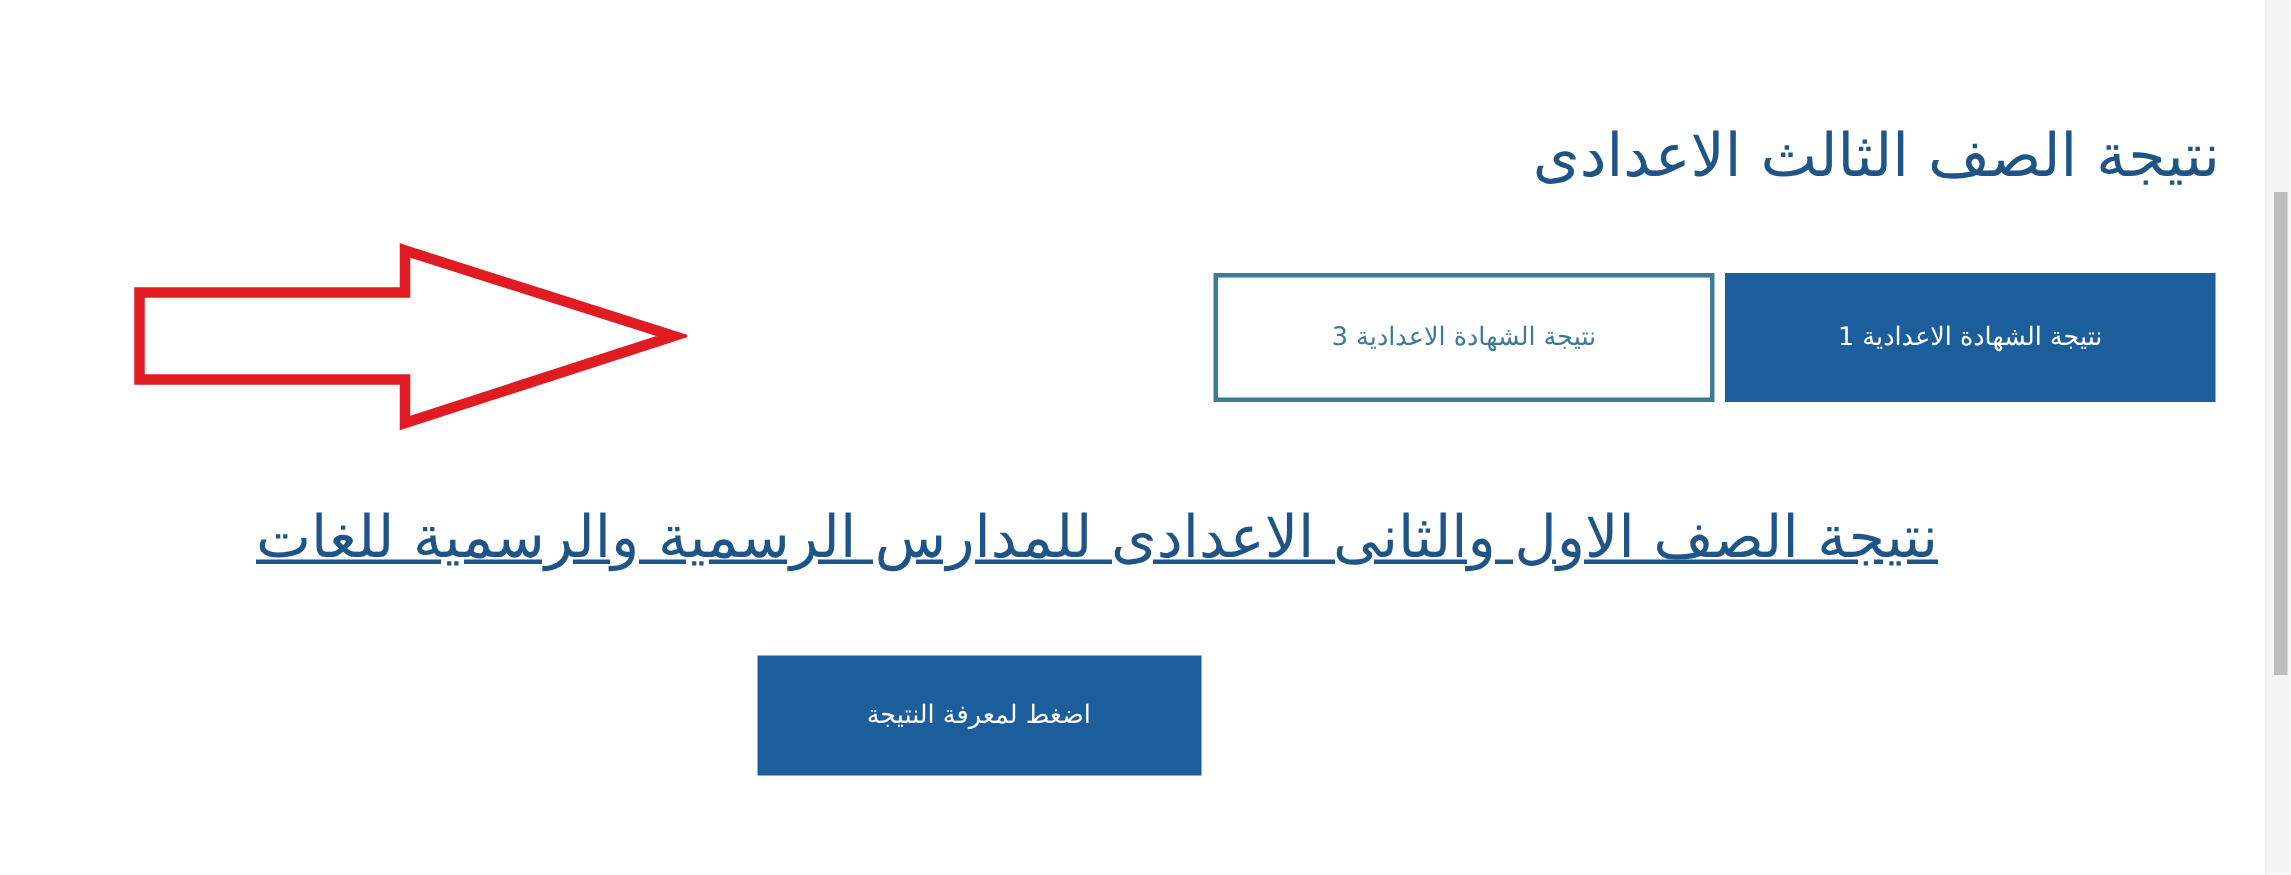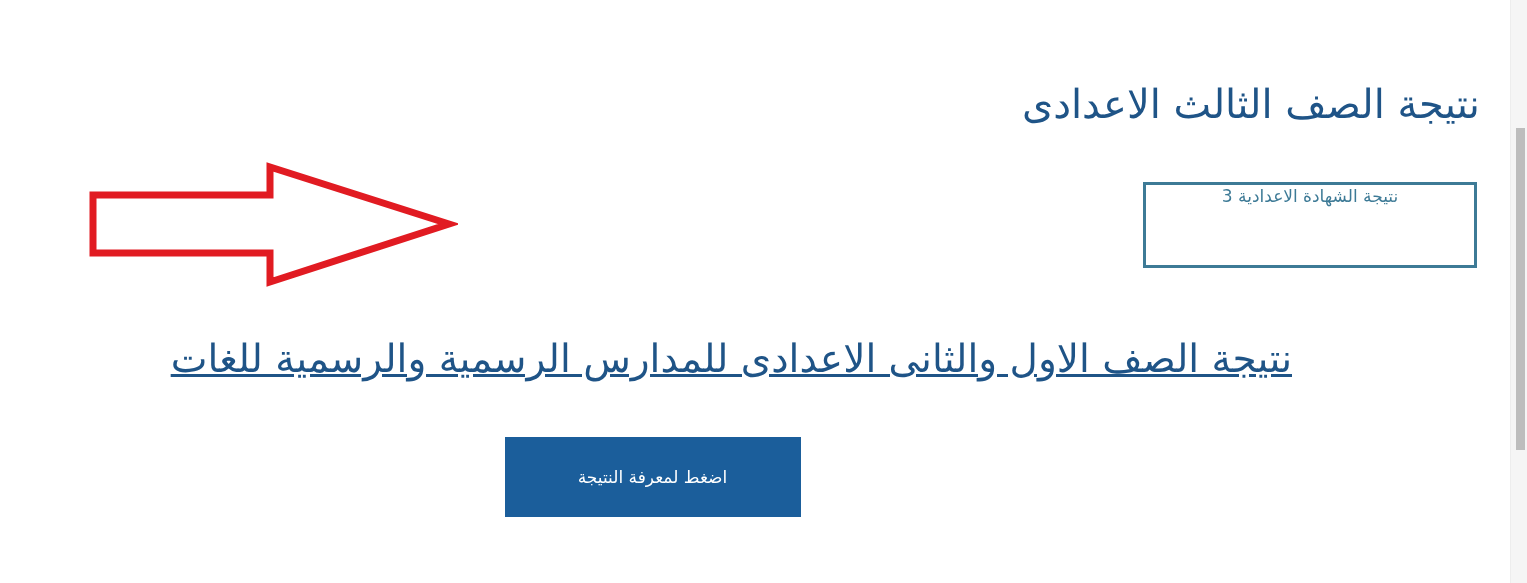--- a/index.html
+++ b/index.html
@@ -67,20 +67,21 @@
     flex-direction: row;
     gap: 7px;
     direction: rtl;
   }
 
   .tab {
     width: 327px;
     height: 86px;
     box-sizing: border-box;
     display: flex;
+    align-items: center;
     justify-content: center;
     font-size: 17px;
     font-weight: 400;
     line-height: 1.3;
     text-align: center;
     cursor: pointer;
     user-select: none;
   }
 
   .tab-active {
@@ -158,20 +159,23 @@
   }
 </style>
 </head>
 <body>
 
 <div class="page">
 
   <h1 class="heading-main">نتيجة الصف الثالث الاعدادى</h1>
 
   <div class="tab-row">
+    <div class="tab tab-active">
+      <span>نتيجة الشهادة الاعدادية 1</span>
+    </div>
     <div class="tab tab-outline">
       <span>نتيجة الشهادة الاعدادية 3</span>
     </div>
   </div>
 
   <h2 class="heading-sub">نتيجة الصف الاول والثانى الاعدادى للمدارس الرسمية والرسمية للغات</h2>
 
   <div class="cta-wrap">
     <button class="cta-button">اضغط لمعرفة النتيجة</button>
   </div>

